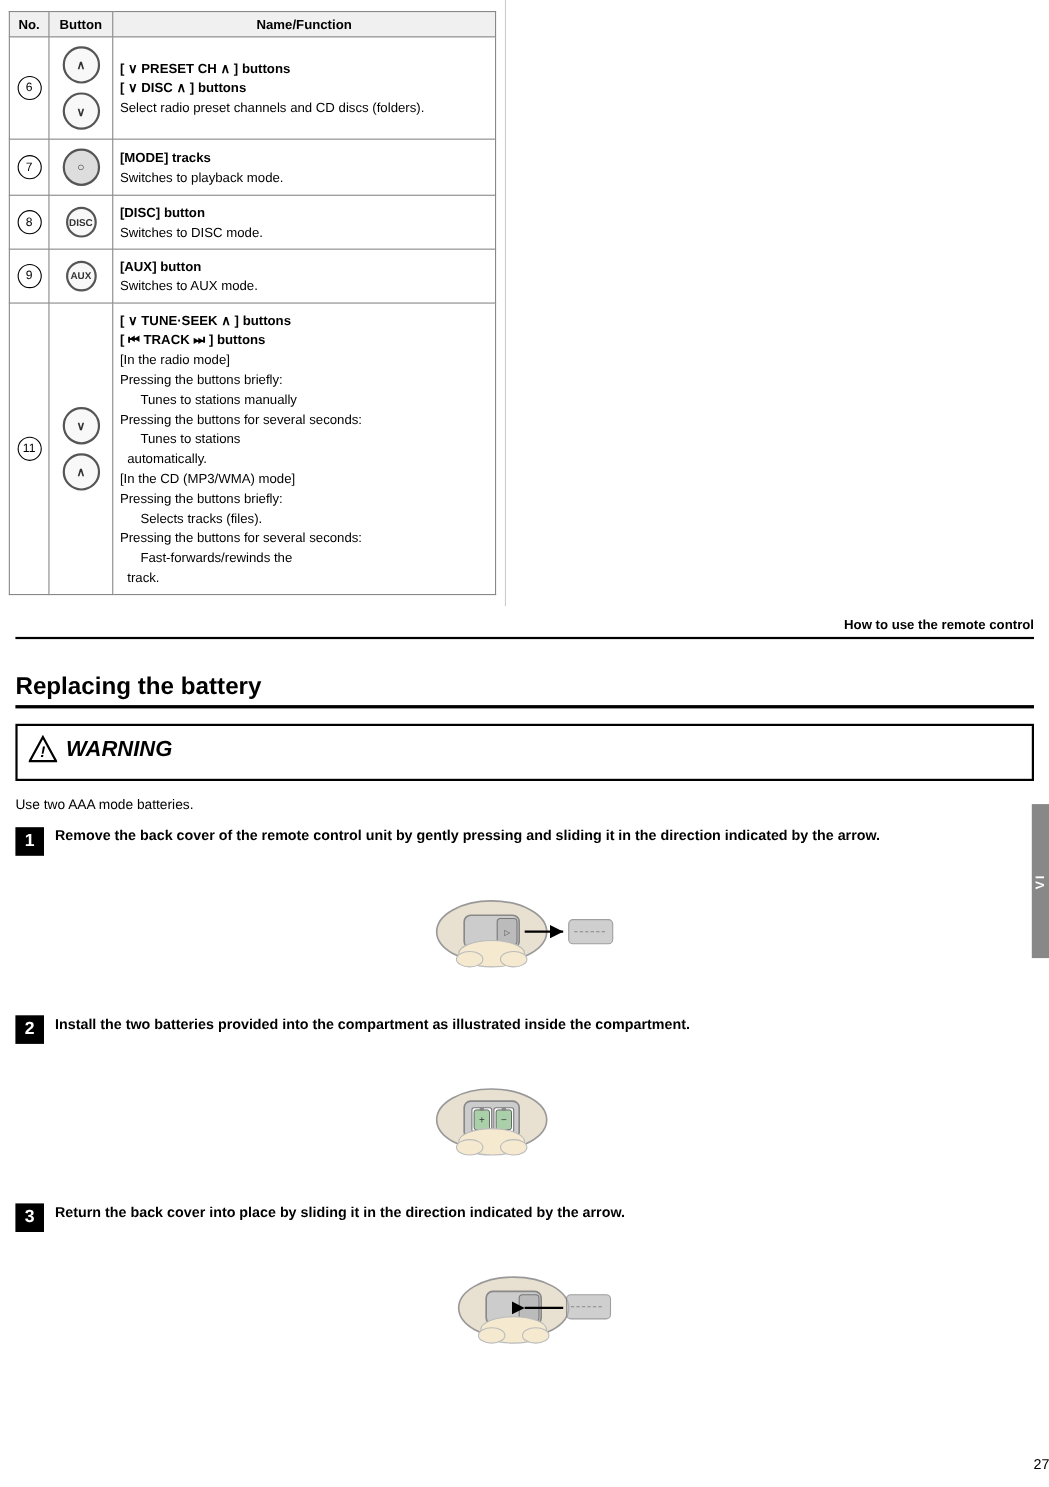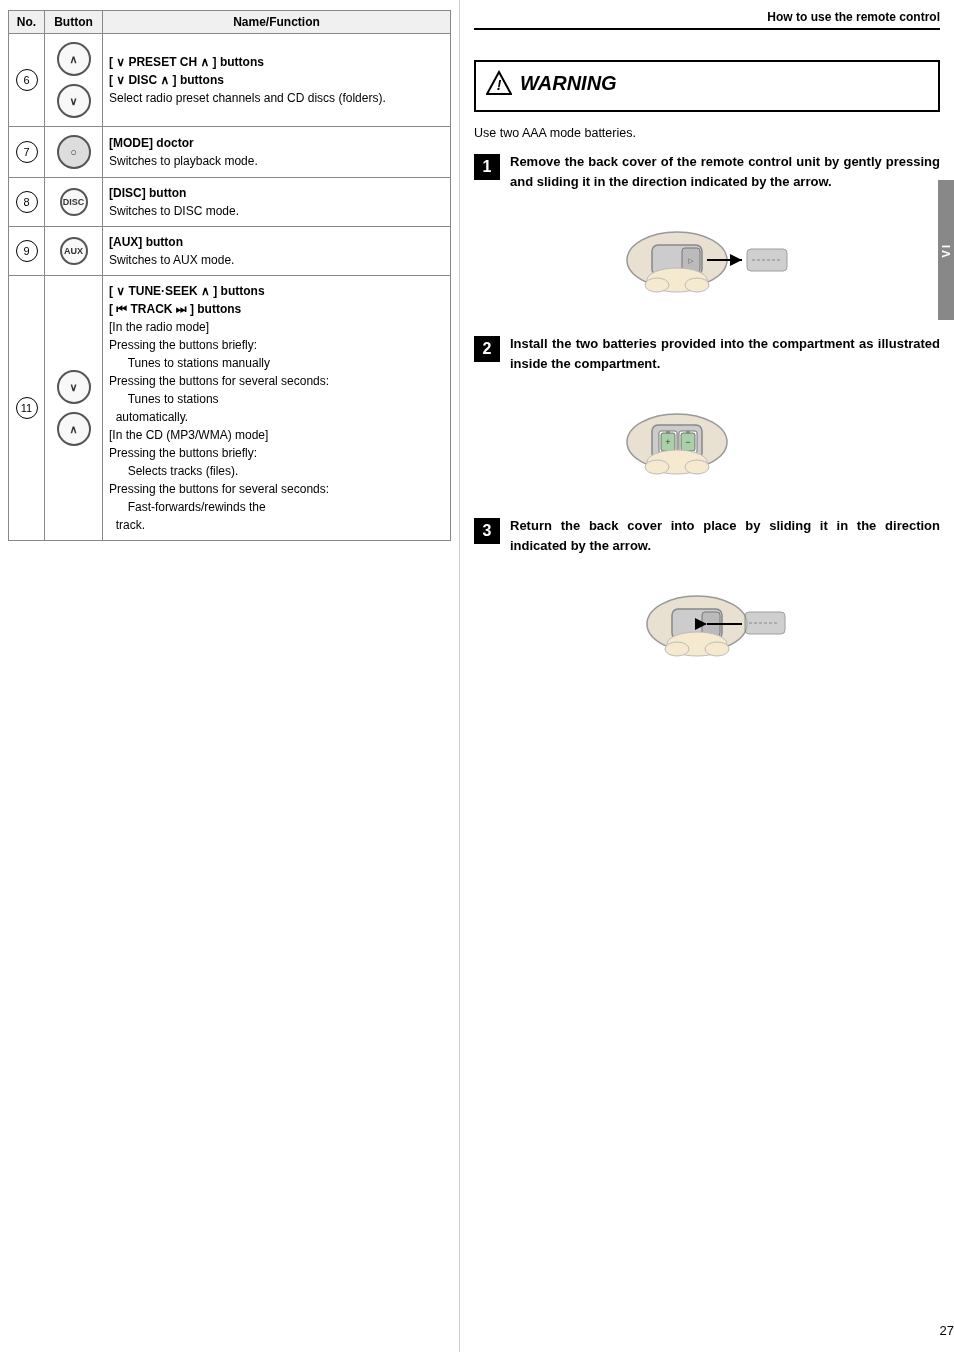--- a/index.html
+++ b/index.html
@@ -6,21 +6,21 @@
     body {
       font-family: Arial, sans-serif;
       font-size: 13px;
       background: #fff;
       color: #000;
       width: 954px;
       min-height: 1352px;
     }
     .page {
       display: flex;
-      flex-direction: row;
+      flex-direction: column;
       width: 954px;
       min-height: 1352px;
       padding: 0;
     }
     
     .left-col {
       width: 460px;
       padding: 10px 8px;
       border-right: 1px solid #ccc;
     }
@@ -252,21 +252,21 @@
         </tr>
 
         <tr>
           <td class="num">
             <span class="circle-num">7</span>
           </td>
           <td class="btn">
             <div class="btn-circle" style="background:#ddd;">○</div>
           </td>
           <td class="desc">
-            <span class="bold">[MODE] doctor</span><br>
+            <span class="bold">[MODE] tracks</span><br>
             <span>Switches to playback mode.</span>
           </td>
         </tr>
 
         <tr>
           <td class="num">
             <span class="circle-num">8</span>
           </td>
           <td class="btn">
             <div class="btn-circle small" style="font-size:9px;">DISC</div>
@@ -319,20 +319,21 @@
       </tbody>
     </table>
   </div>
 
   <div class="right-col">
     <div class="page-header">
       <span>How to use the remote control</span>
     </div>
 
     <div class="right-content">
+      <div class="section-title">Replacing the battery</div>
 
       <div class="warning-box">
         <div class="warning-title">
           <svg class="warning-icon" viewBox="0 0 26 26" xmlns="http://www.w3.org/2000/svg">
             <polygon points="13,2 25,24 1,24" fill="none" stroke="#000" stroke-width="2"></polygon>
             <text x="13" y="20" text-anchor="middle" font-size="14" font-weight="bold" fill="#000">!</text>
           </svg>
           <span>WARNING</span>
         </div>
       </div>

